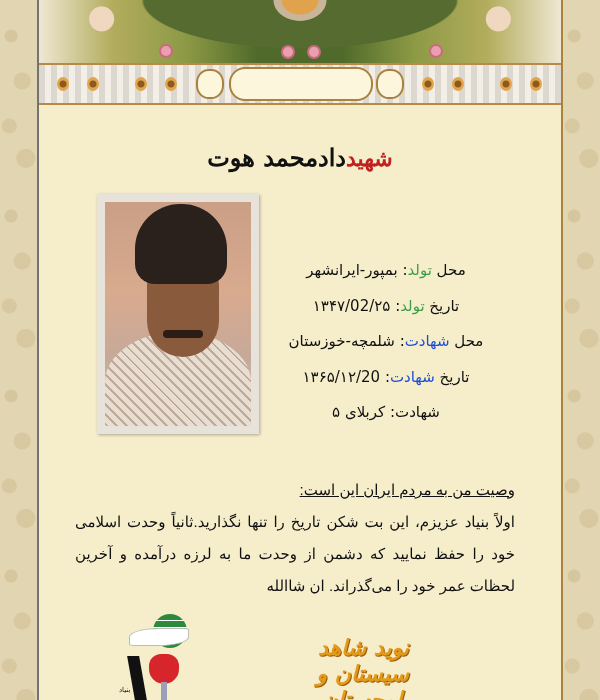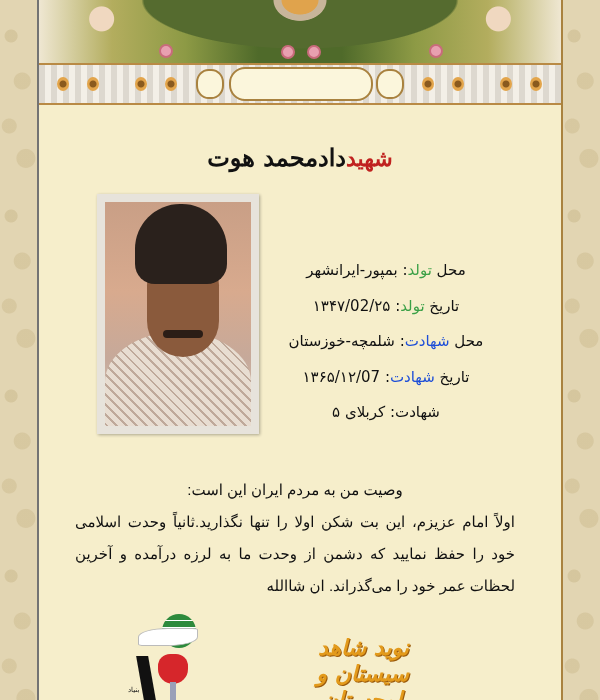--- a/index.html
+++ b/index.html
@@ -99,23 +99,23 @@
     }
     .info .row { height: 35.5px; line-height: 28px; white-space: nowrap; }
     .g { color: #3aa046; }
     .r { color: #1d4ed8; }
     
     .will {
       position: absolute; right: 46px; top: 474px; width: 440px;
       direction: rtl; text-align: justify; font-family: "Liberation Sans", sans-serif;
       font-size: 15px; color: #111; line-height: 32px;
     }
-    .will .heading { text-align: center; }
-    
-    .logo { position: absolute; left: 89px; top: 606px; width: 80px; height: 94px; }
+    .will .heading { text-align: right; text-decoration: underline; }
+    
+    .logo { position: absolute; left: 80px; top: 606px; width: 80px; height: 94px; }
     .globe { position: absolute; left: 34px; top: 8px; width: 34px; height: 34px; border-radius: 50%;
       background: repeating-linear-gradient(0deg, #2d8a3c 0 6px, #fff 6px 7px), #2d8a3c; }
     .dove { position: absolute; left: 10px; top: 22px; width: 58px; height: 16px; background: #fff;
       border-radius: 50% 10% 50% 10%; border: 1px solid #bbb; }
     .tulip { position: absolute; left: 30px; top: 48px; width: 30px; height: 30px; border-radius: 40% 40% 50% 50%; background: #d6262b; }
     .stem { position: absolute; left: 42px; top: 76px; width: 6px; height: 18px; background: #9aa0b8; }
     .leaf { position: absolute; left: 12px; top: 50px; width: 12px; height: 44px; background: #111; transform: skewX(10deg); }
     .logo-cap { position: absolute; left: 0; top: 80px; font-size: 7px; color: #111; }
     .org-name {
       position: absolute; left: 230px; top: 634px; width: 140px; text-align: right;
@@ -167,30 +167,30 @@
     <div class="row">
       <span>محل </span><span class="g">تولد</span><span>: </span><span>بمپور-ایرانشهر</span>
     </div>
     <div class="row">
       <span>تاریخ </span><span class="g">تولد</span><span>: </span><span>۱۳۴۷/02/۲۵</span>
     </div>
     <div class="row">
       <span>محل </span><span class="r">شهادت</span><span>: </span><span>شلمچه-خوزستان</span>
     </div>
     <div class="row">
-      <span>تاریخ </span><span class="r">شهادت</span><span>: </span><span>۱۳۶۵/۱۲/07</span>
+      <span>تاریخ </span><span class="r">شهادت</span><span>: </span><span>۱۳۶۵/۱۲/20</span>
     </div>
     <div class="row">
       <span>شهادت</span><span>: </span><span>کربلای ۵</span>
     </div>
   </div>
 
   <div class="will">
     <div class="heading">وصیت من به مردم ایران این است:</div>
-    <div>اولاً امام عزیزم، این بت شکن اولا را تنها نگذارید.ثانیاً وحدت اسلامی خود را حفظ نمایید که دشمن از وحدت ما به لرزه درآمده و آخرین لحظات عمر خود را می‌گذراند. ان شاالله</div>
+    <div>اولاً بنیاد عزیزم، این بت شکن تاریخ را تنها نگذارید.ثانیاً وحدت اسلامی خود را حفظ نمایید که دشمن از وحدت ما به لرزه درآمده و آخرین لحظات عمر خود را می‌گذراند. ان شاالله</div>
   </div>
 
   <div class="logo">
     <div class="leaf"></div>
     <div class="globe"></div>
     <div class="dove"></div>
     <div class="tulip"></div>
     <div class="stem"></div>
     <div class="logo-cap">بنیاد</div>
   </div>

